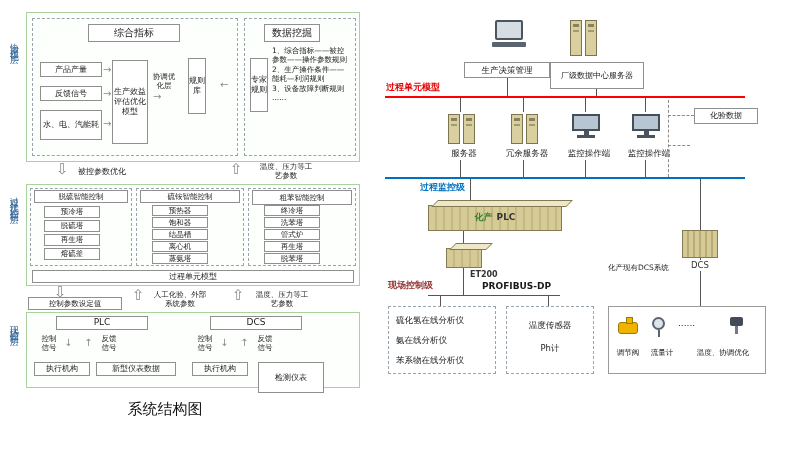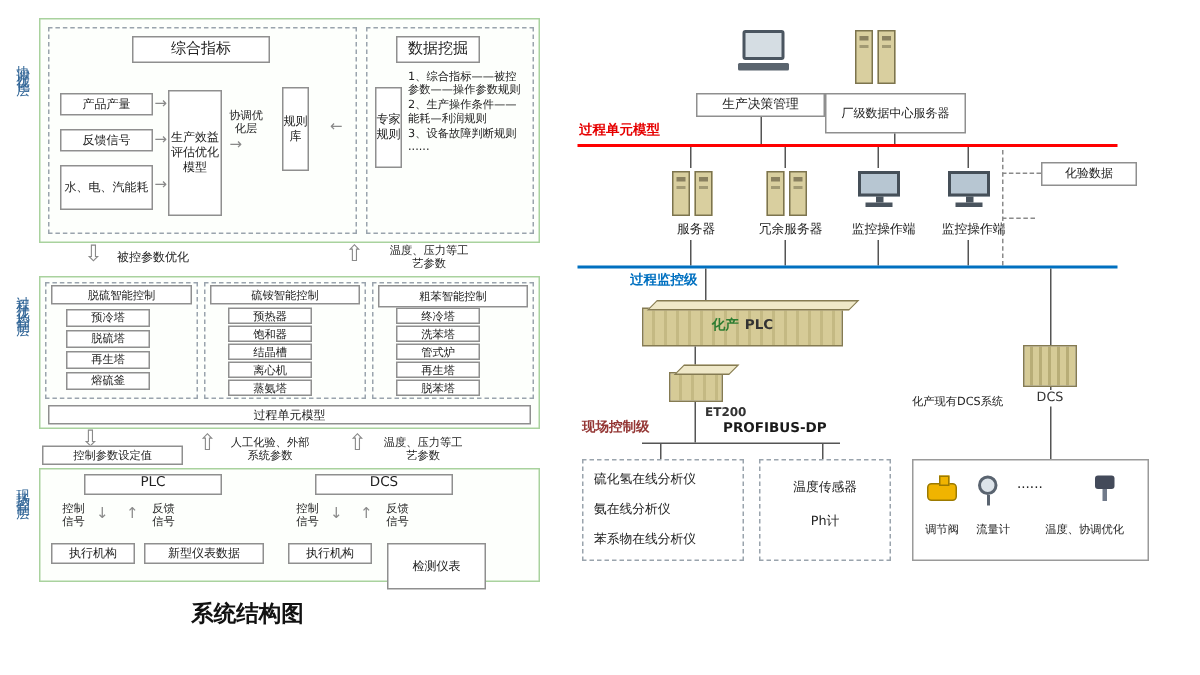--- a/index.html
+++ b/index.html
@@ -16,21 +16,21 @@
   .ar{position:absolute;color:#8a8a8a;line-height:1;font-size:10px}
   .big{font-size:15px}
   .pre{white-space:pre-line}
   .f7{font-size:7.5px;line-height:1.25}
   .f8{font-size:8px;line-height:1.25}
   .f85{font-size:8.5px;line-height:1.25}
   .f9{font-size:9px;line-height:1.25}
   .f10{font-size:10px;line-height:1.2}
   .ctr{text-align:center}
   .red{color:#e60000}.blu{color:#0070c0}.mar{color:#943634}.grn{color:#2e7d32}.b{font-weight:bold}
-  .cap{position:absolute;font-size:15px;font-weight:bold;text-align:center;color:#111}
+  .cap{position:absolute;font-size:15px;font-weight:normal;text-align:center;color:#111}
   .towers{display:flex;gap:3px}
   .tower{width:12px;height:30px;background:#d9cf9f;border:1px solid #7c744e;position:relative}
   .tower.t36{height:36px}
   .tower::before{content:"";position:absolute;top:3px;left:2px;right:2px;height:3px;background:#8a8160}
   .tower::after{content:"";position:absolute;top:9px;left:2px;right:2px;height:2px;background:#a29a73}
   .crt-scr{width:28px;height:20px;border:2px solid #4a5560;background:#d5dde3;margin:0 auto;border-radius:2px}
   .crt-kb{width:34px;height:5px;background:#5a646e;margin-top:2px;border-radius:1px}
   .mon-scr{width:28px;height:17px;border:2px solid #454f58;background:#b7c6d2}
   .mon-st{width:5px;height:4px;background:#4a545e;margin:0 auto}
   .mon-bs{width:18px;height:3px;background:#4a545e;margin:0 auto}

